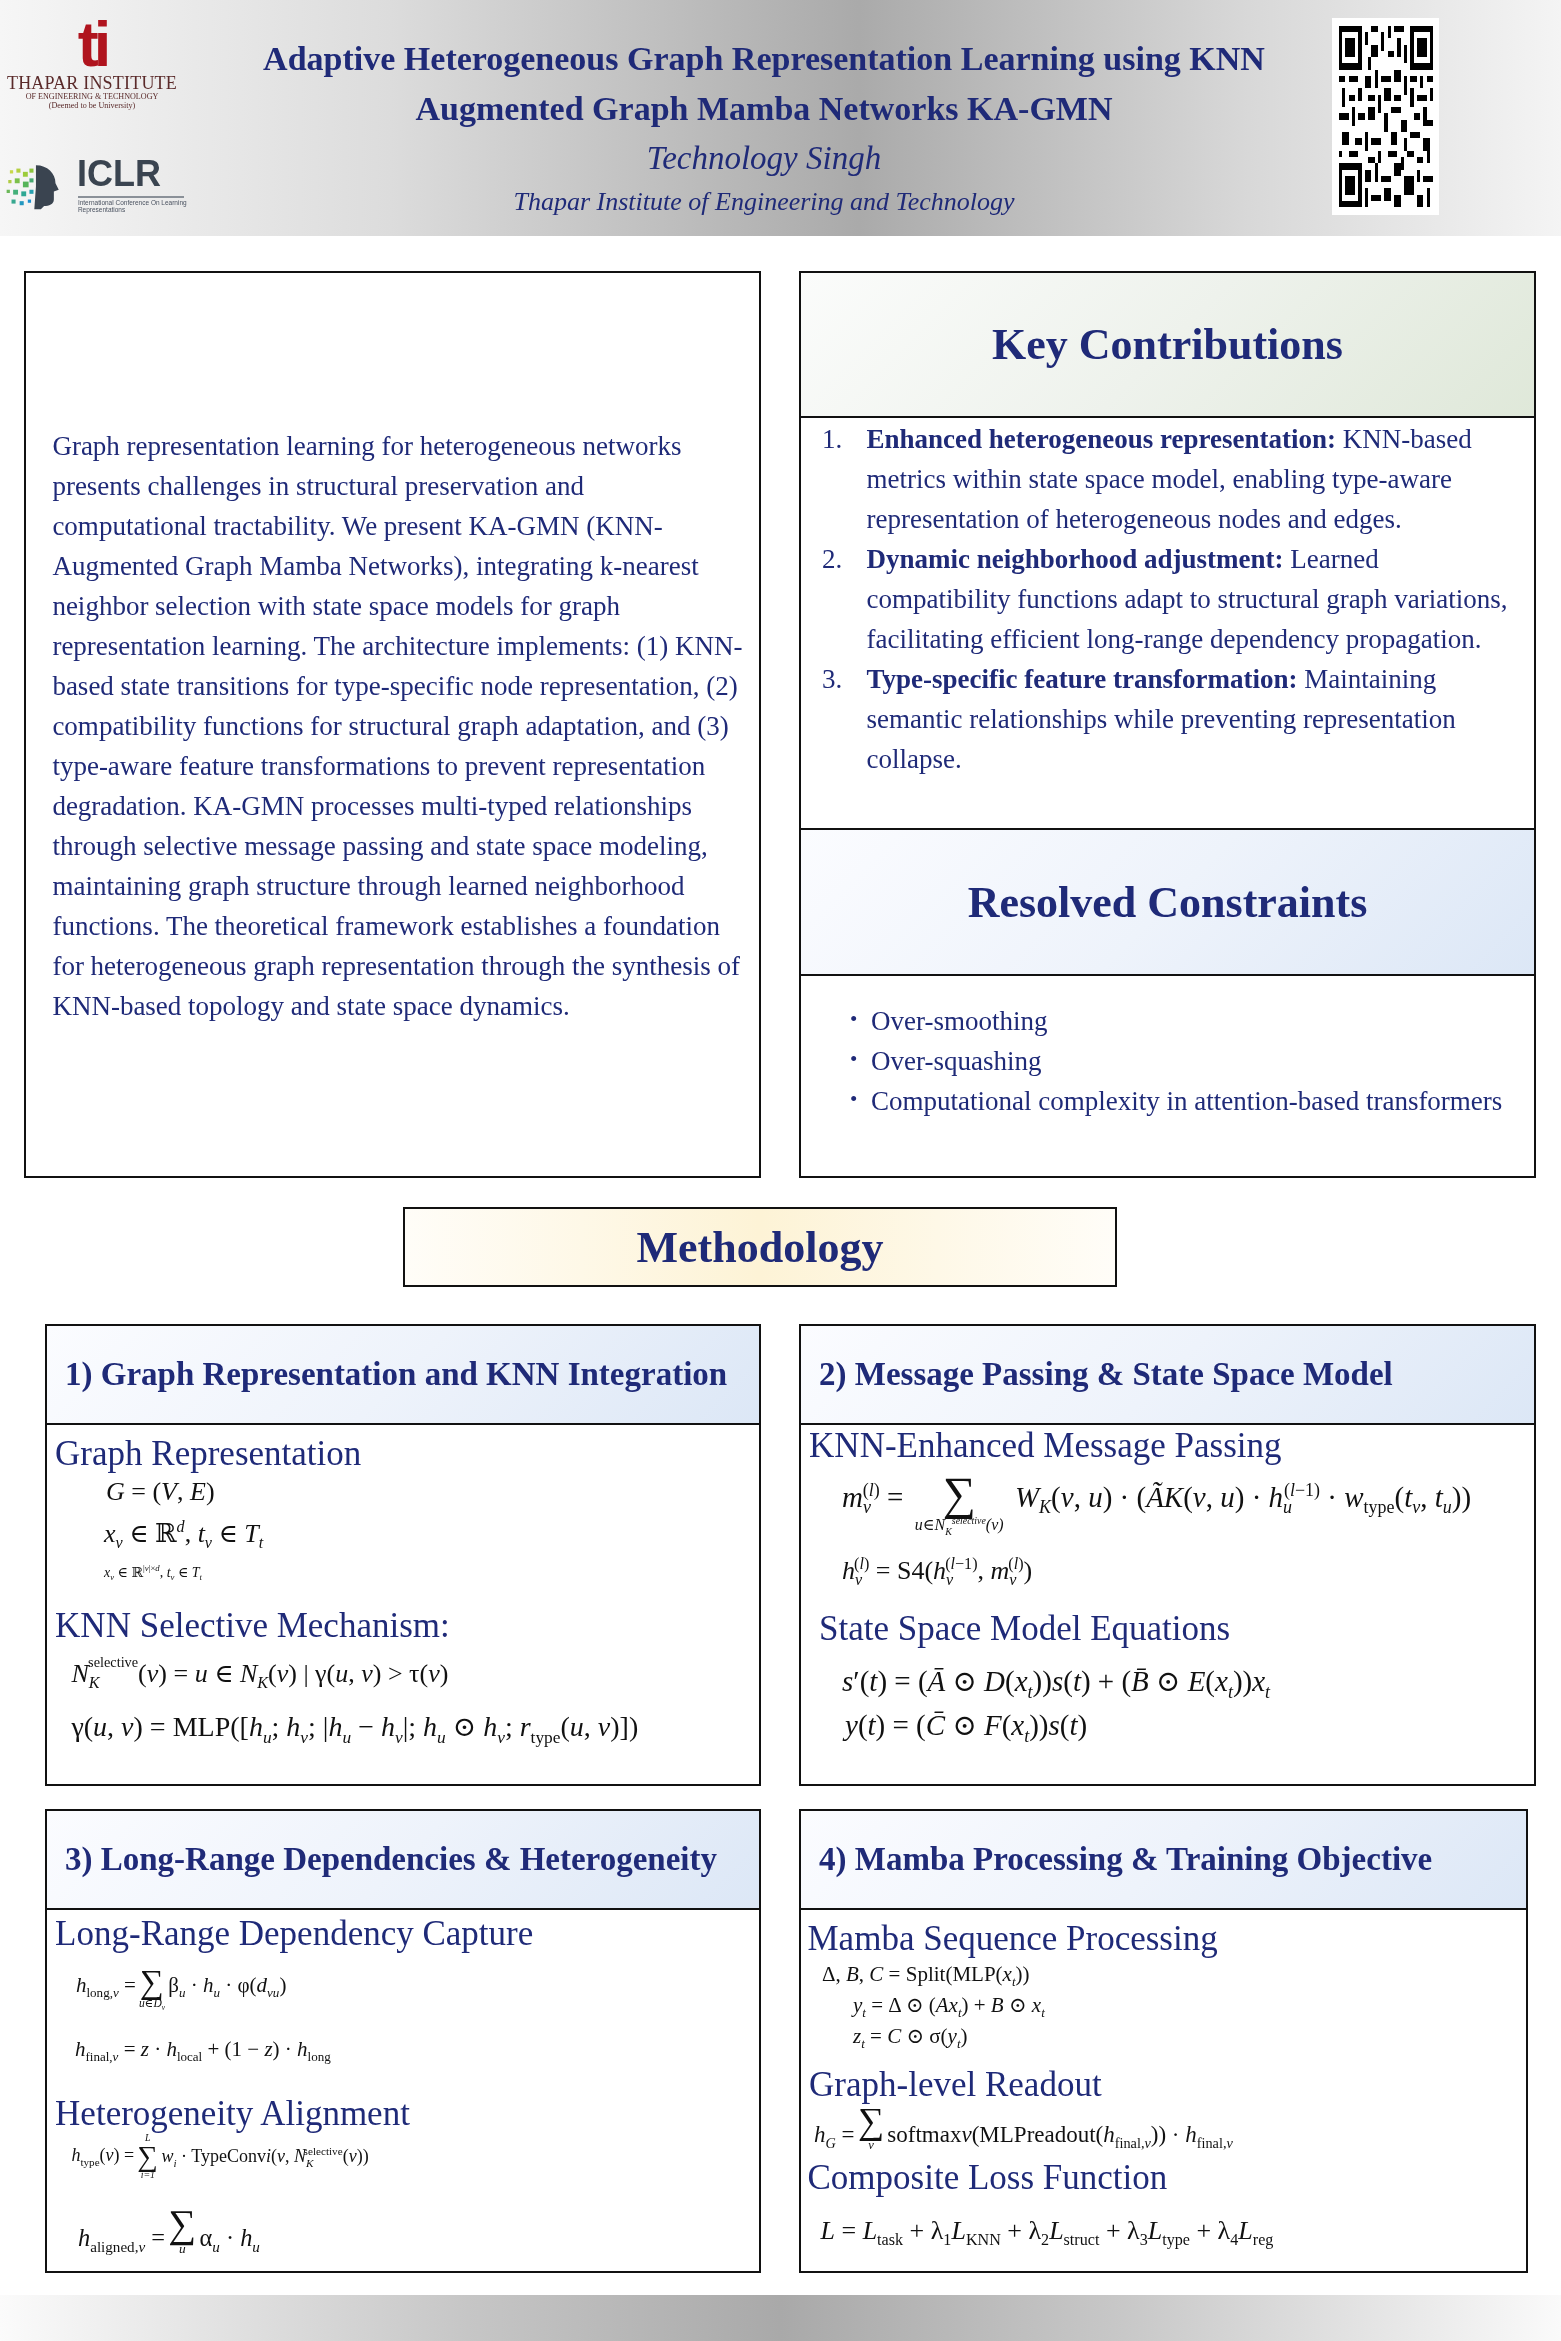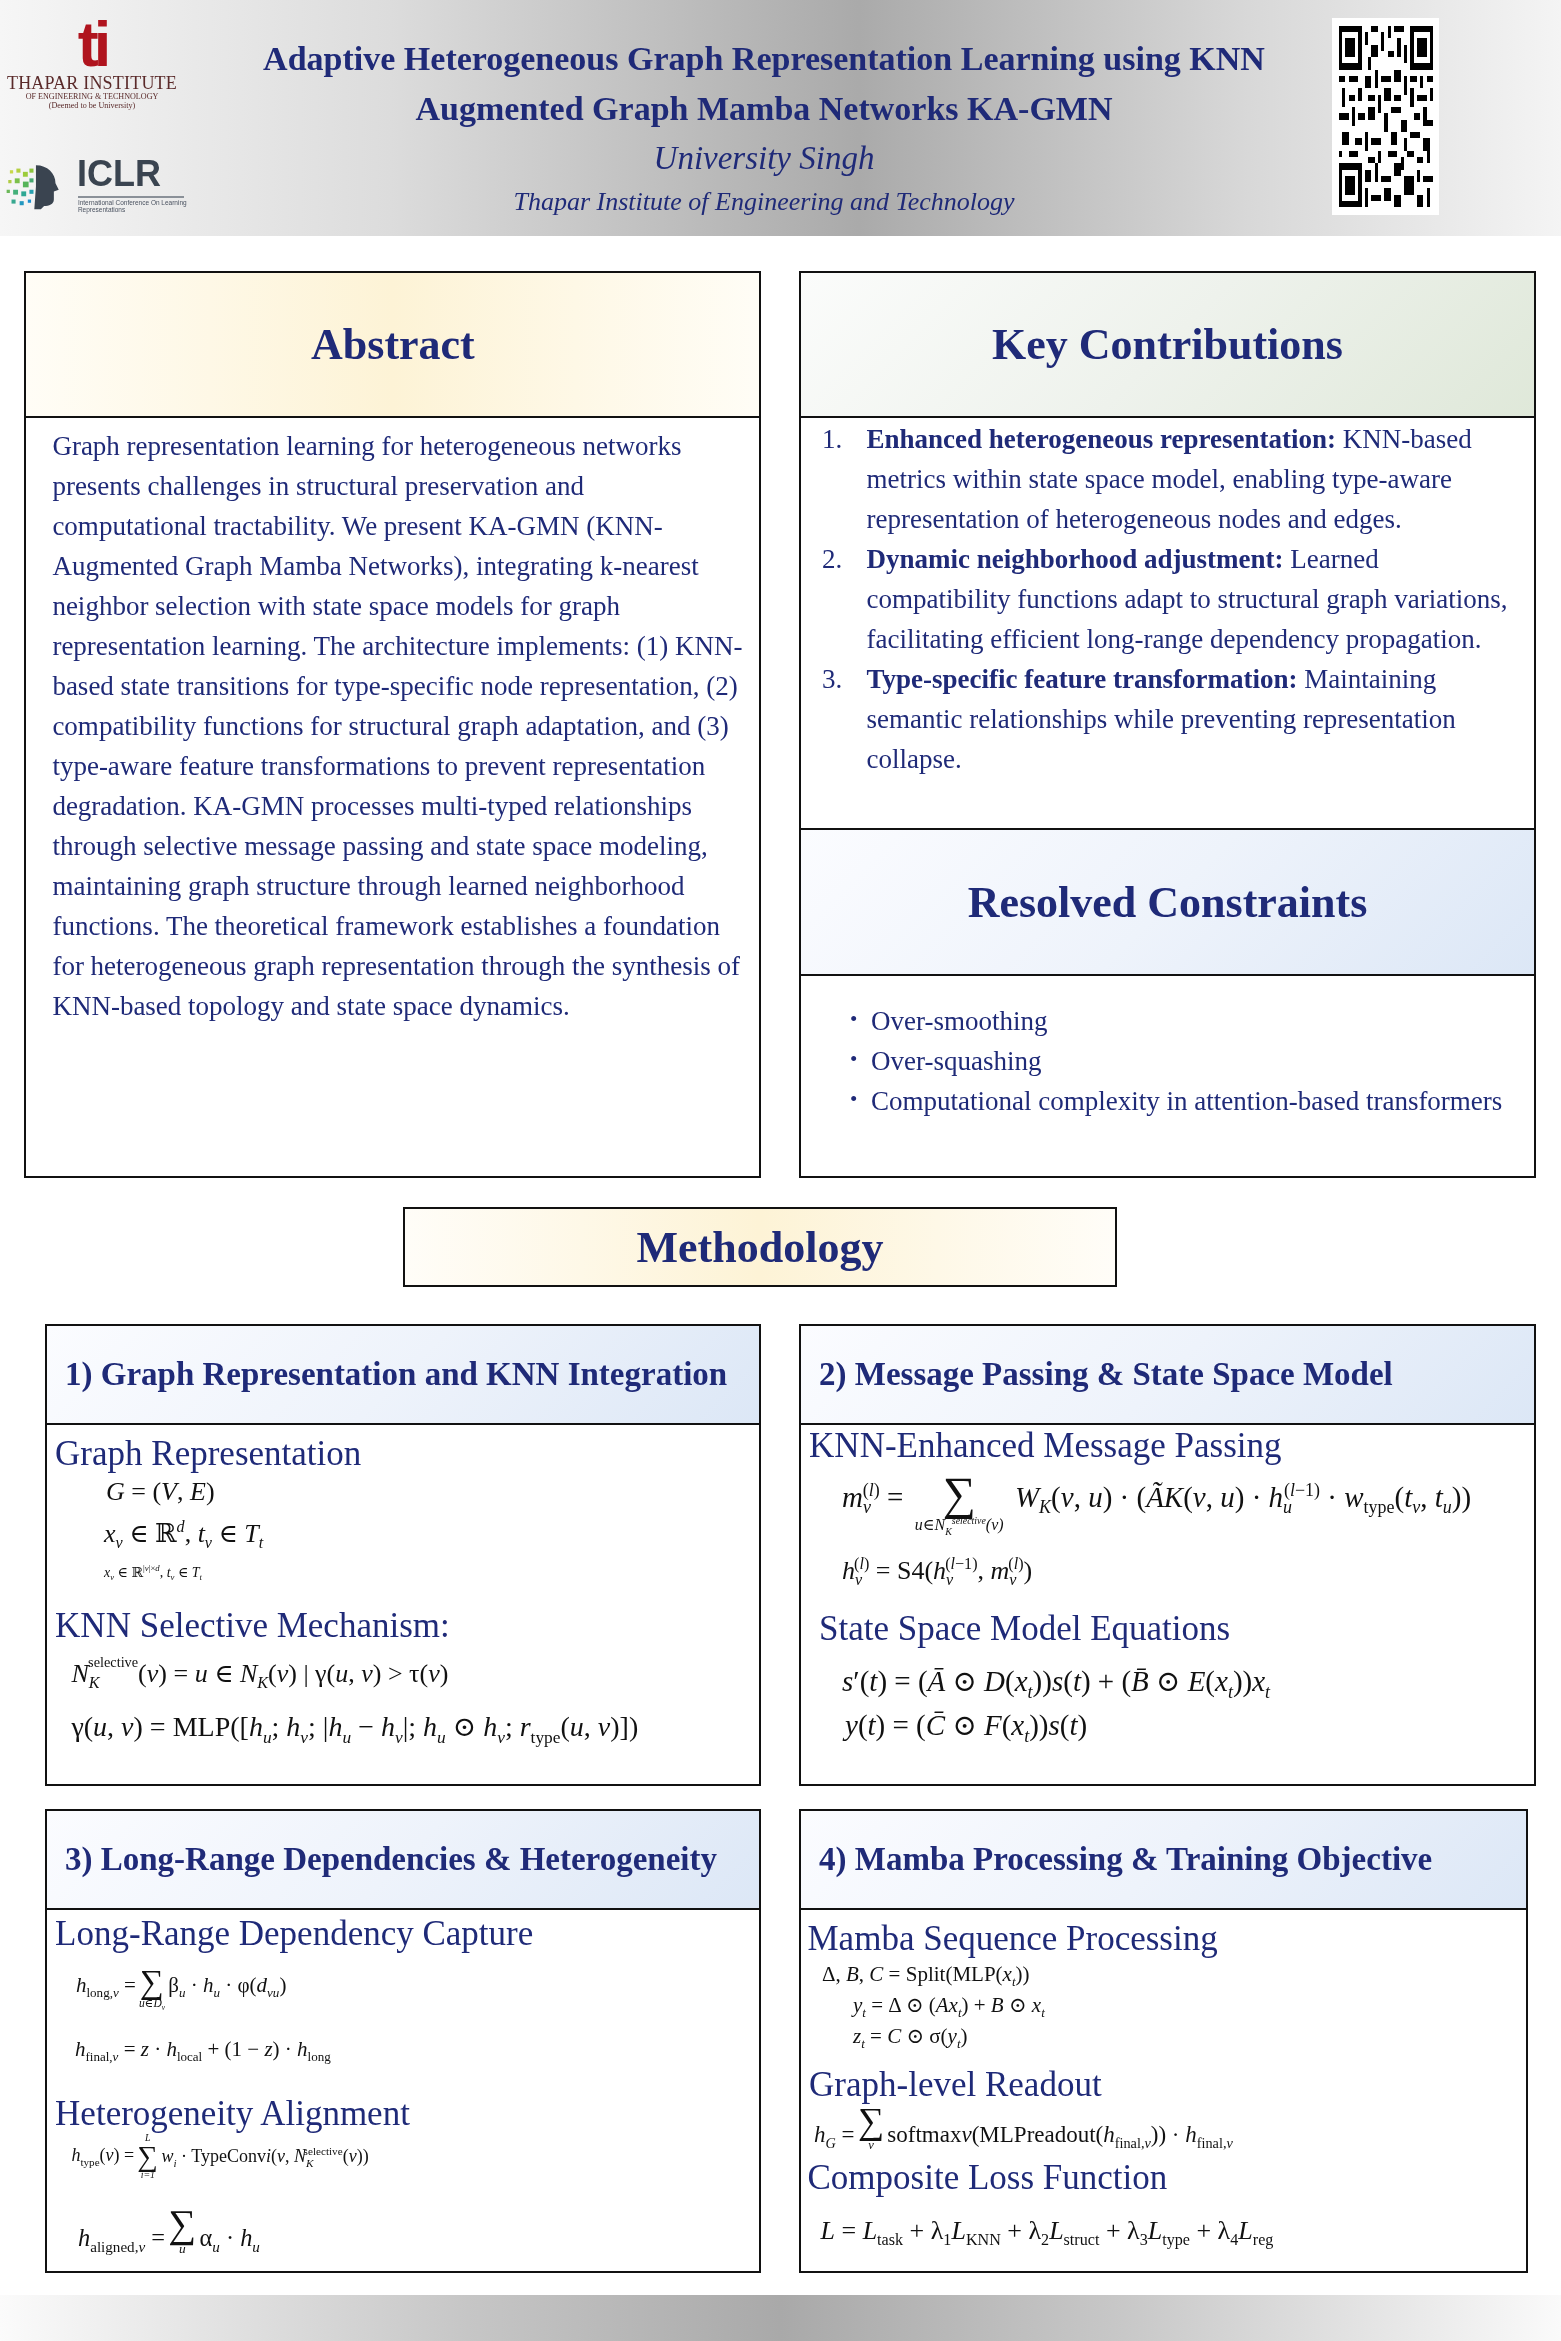--- a/index.html
+++ b/index.html
@@ -96,21 +96,21 @@
       <rect x="28" y="46" width="4" height="4" fill="#1e90d0"></rect>
     </svg>
     <div class="iclr-text">ICLR</div>
     <div class="iclr-rule"></div>
     <div class="iclr-sub">International Conference On Learning Representations</div>
   </div>
 
   <div class="title-block">
     <div class="title-line">Adaptive Heterogeneous Graph Representation Learning using KNN</div>
     <div class="title-line">Augmented Graph Mamba Networks KA-GMN</div>
-    <div class="author">University Singh</div>
+    <div class="author">Technology Singh</div>
     <div class="affil">Thapar Institute of Engineering and Technology</div>
   </div>
 
   <div class="qr">
     <svg viewBox="0 0 29 29" width="94" height="181" preserveAspectRatio="none" shape-rendering="crispEdges">
       <g fill="#000">
         <rect x="0" y="0" width="7" height="1"></rect>
           <rect x="0" y="6" width="7" height="1"></rect>
           <rect x="0" y="0" width="1" height="7"></rect>
           <rect x="6" y="0" width="1" height="7"></rect>
@@ -194,23 +194,20 @@
           <rect x="14" y="26" width="2" height="2"></rect>
           <rect x="17" y="27" width="2" height="2"></rect>
           <rect x="24" y="27" width="2" height="2"></rect>
           <rect x="27" y="26" width="1" height="3"></rect>
       </g>
     </svg>
   </div>
 </div>
 
 <div class="box" style="left:24.4px; top:271px; width:737px; height:907px;">
-  <div class="box-head head-gold" style="height:145px;">
-    <h2>Abstract</h2>
-  </div>
   <p class="abstract-text">Graph representation learning for heterogeneous networks presents challenges in structural preservation and computational tractability. We present KA-GMN (KNN-Augmented Graph Mamba Networks), integrating k-nearest neighbor selection with state space models for graph representation learning. The architecture implements: (1) KNN-based state transitions for type-specific node representation, (2) compatibility functions for structural graph adaptation, and (3) type-aware feature transformations to prevent representation degradation. KA-GMN processes multi-typed relationships through selective message passing and state space modeling, maintaining graph structure through learned neighborhood functions. The theoretical framework establishes a foundation for heterogeneous graph representation through the synthesis of KNN-based topology and state space dynamics.</p>
 </div>
 
 <div class="box" style="left:799px; top:271px; width:737px; height:559px;">
   <div class="box-head head-green" style="height:145px;">
     <h2>Key Contributions</h2>
   </div>
   <ol class="contrib-list">
     <li><span class="contrib-num">1.</span><b>Enhanced heterogeneous representation:</b><span> KNN-based metrics within state space model, enabling type-aware representation of heterogeneous nodes and edges.</span></li>
     <li><span class="contrib-num">2.</span><b>Dynamic neighborhood adjustment:</b><span> Learned compatibility functions adapt to structural graph variations, facilitating efficient long-range dependency propagation.</span></li>

